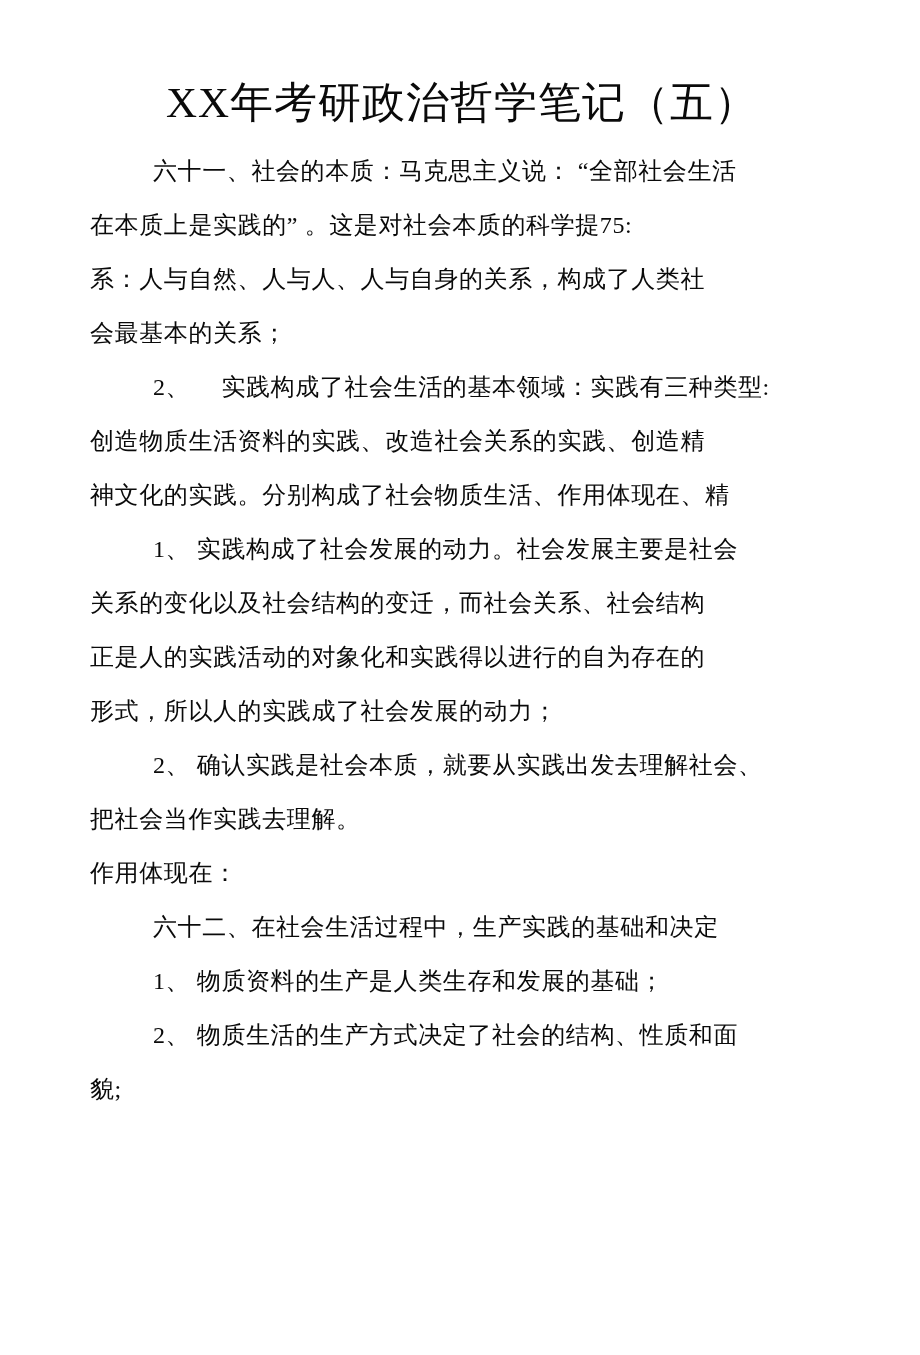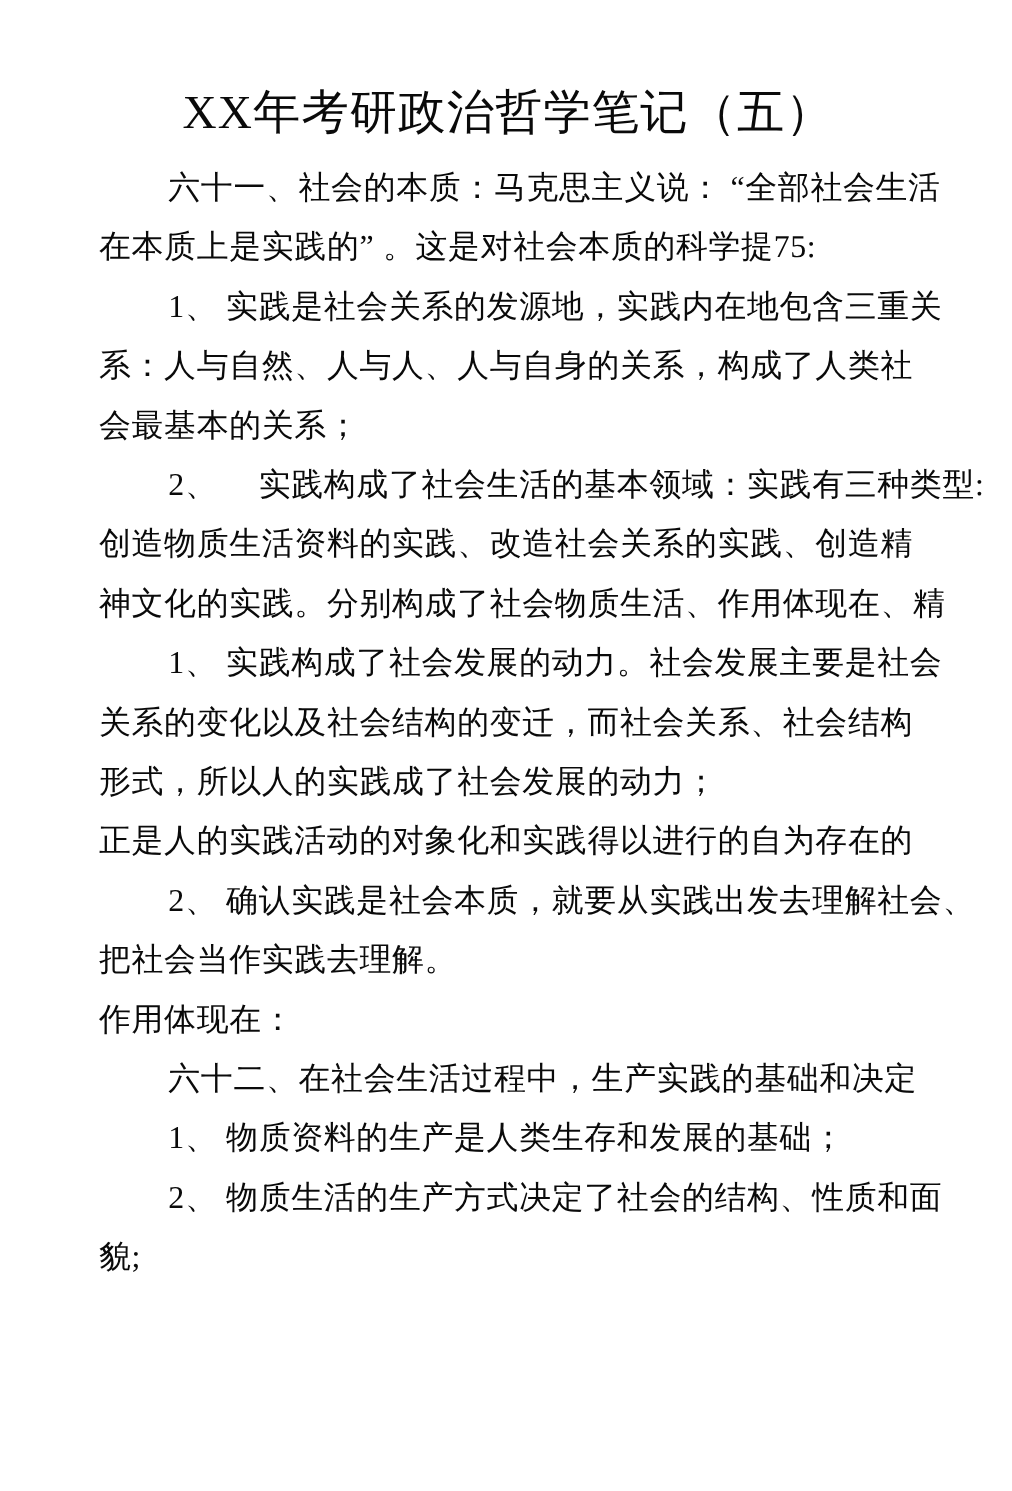--- a/index.html
+++ b/index.html
@@ -30,54 +30,53 @@
   .doc-body {
     width: 744px;
   }
   .paragraph {
     margin: 0;
     padding: 0;
   }
   .line {
     height: 54px;
     line-height: 54px;
-    font-size: 29px;
+    font-size: 24px;
     letter-spacing: 0.6px;
     white-space: pre;
     overflow: visible;
   }
   .line.first {
     text-indent: 63px;
   }
 </style>
 </head>
 <body>
 
 <div class="doc-page">
   <h1 class="doc-title">XX年考研政治哲学笔记（五）</h1>
   <div class="doc-body">
       <div class="paragraph">
         <div class="line first">六十一、社会的本质：马克思主义说： “全部社会生活</div>
         <div class="line">在本质上是实践的” 。这是对社会本质的科学提75:</div>
       </div>
       <div class="paragraph">
-        <div class="line first">1、 实践是社会关系的发源地，实践内在地包含三重关</div>
         <div class="line">系：人与自然、人与人、人与自身的关系，构成了人类社</div>
         <div class="line">会最基本的关系；</div>
       </div>
       <div class="paragraph">
         <div class="line first">2、　 实践构成了社会生活的基本领域：实践有三种类型:</div>
         <div class="line">创造物质生活资料的实践、改造社会关系的实践、创造精</div>
         <div class="line">神文化的实践。分别构成了社会物质生活、作用体现在、精</div>
       </div>
       <div class="paragraph">
         <div class="line first">1、 实践构成了社会发展的动力。社会发展主要是社会</div>
         <div class="line">关系的变化以及社会结构的变迁，而社会关系、社会结构</div>
+        <div class="line">正是人的实践活动的对象化和实践得以进行的自为存在的</div>
         <div class="line">形式，所以人的实践成了社会发展的动力；</div>
-        <div class="line">正是人的实践活动的对象化和实践得以进行的自为存在的</div>
       </div>
       <div class="paragraph">
         <div class="line first">2、 确认实践是社会本质，就要从实践出发去理解社会、</div>
         <div class="line">把社会当作实践去理解。</div>
       </div>
       <div class="paragraph">
         <div class="line">作用体现在：</div>
         <div class="line first">六十二、在社会生活过程中，生产实践的基础和决定</div>
       </div>
       <div class="paragraph">

